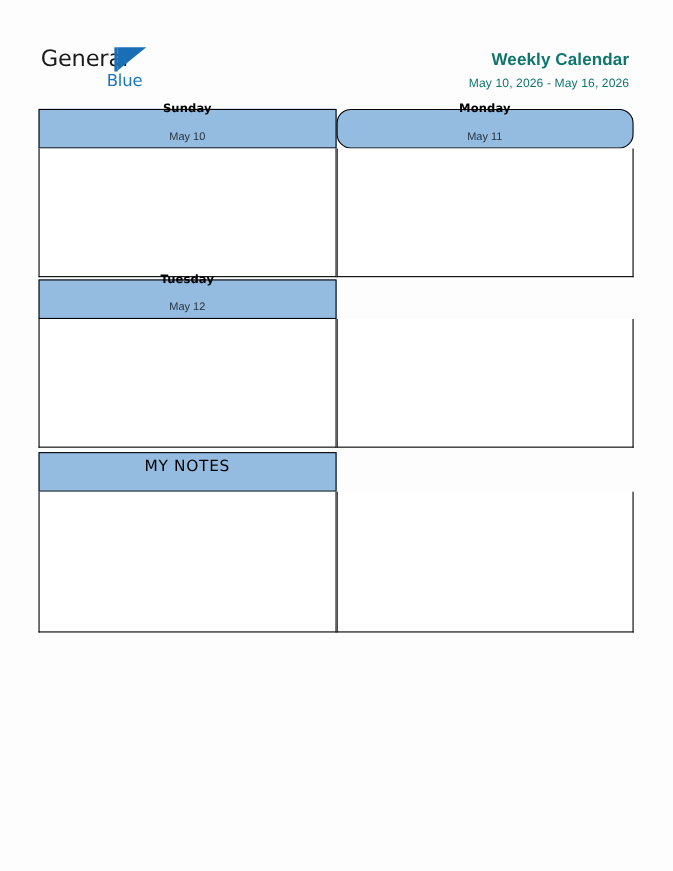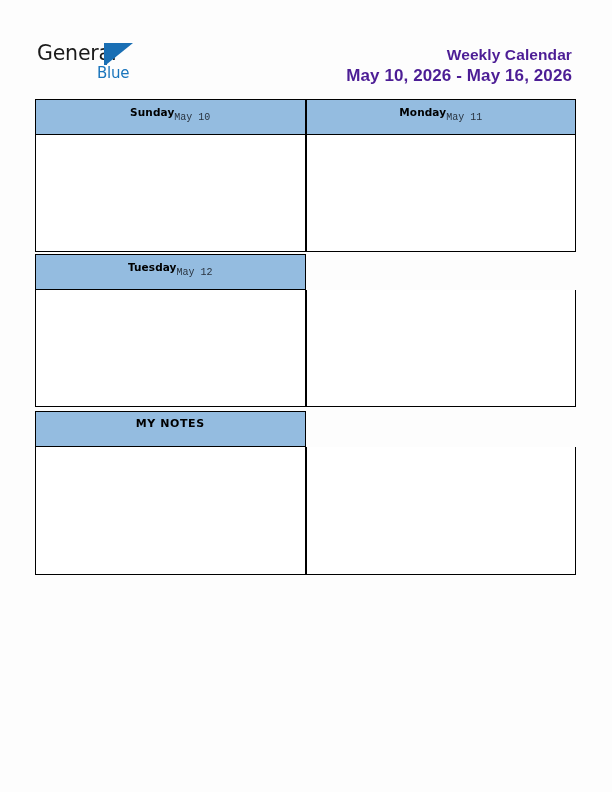--- a/index.html
+++ b/index.html
@@ -82,31 +82,31 @@
     font-weight: 400;
     line-height: 24px;
     letter-spacing: -0.2px;
   }
 
   .title-block {
     position: absolute;
     right: 40px;
     top: 45px;
     text-align: right;
-    color: #4c1d95;
+    color: #0f766e;
   }
   .title-main {
     font-size: 15.5px;
     font-weight: bold;
     line-height: 20px;
     letter-spacing: 0.1px;
   }
   .title-range {
-    font-size: 17px;
-    font-weight: bold;
+    font-size: 11px;
+    font-weight: normal;
     line-height: 22px;
     letter-spacing: 0.1px;
   }
 
   
   .grid {
     position: absolute;
     left: 35px;
     top: 99px;
     width: 541px;
@@ -128,45 +128,46 @@
   }
 
   .cell-head {
     box-sizing: border-box;
     width: 50%;
     background: #94bce0;
     border: 1.2px solid #000;
     text-align: center;
     padding: 4px 2px 15px 2px;
     display: flex;
-    flex-direction: row;
+    flex-direction: column;
     align-items: center;
     justify-content: center;
   }
   .cell-head + .cell-head {
     border-left: 1.2px solid #000;
+    border-radius: 13px;
   }
   .dayname {
     font-size: 10.5px;
     font-weight: bold;
     color: #000;
     line-height: 14px;
     letter-spacing: 0.1px;
     font-family: "DejaVu Sans", sans-serif;
   }
   .daydate {
     font-size: 10px;
     color: #28323e;
     line-height: 14px;
-    font-family: Liberation Mono, monospace;
+    font-family: Liberation Sans, sans-serif;
     margin-top: 12px;
   }
   .notes-head {
-    font-size: 11px;
-    font-weight: bold;
+    font-size: 14px;
+    font-weight: normal;
     color: #000;
     line-height: 14px;
     letter-spacing: 0.6px;
     font-family: "DejaVu Sans", sans-serif;
   }
 
   .cell-body {
     box-sizing: border-box;
     width: 50%;
     background: #ffffff;

